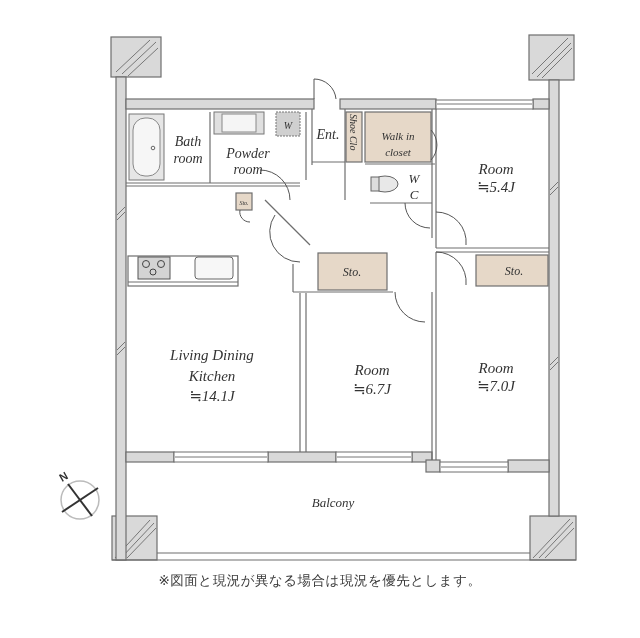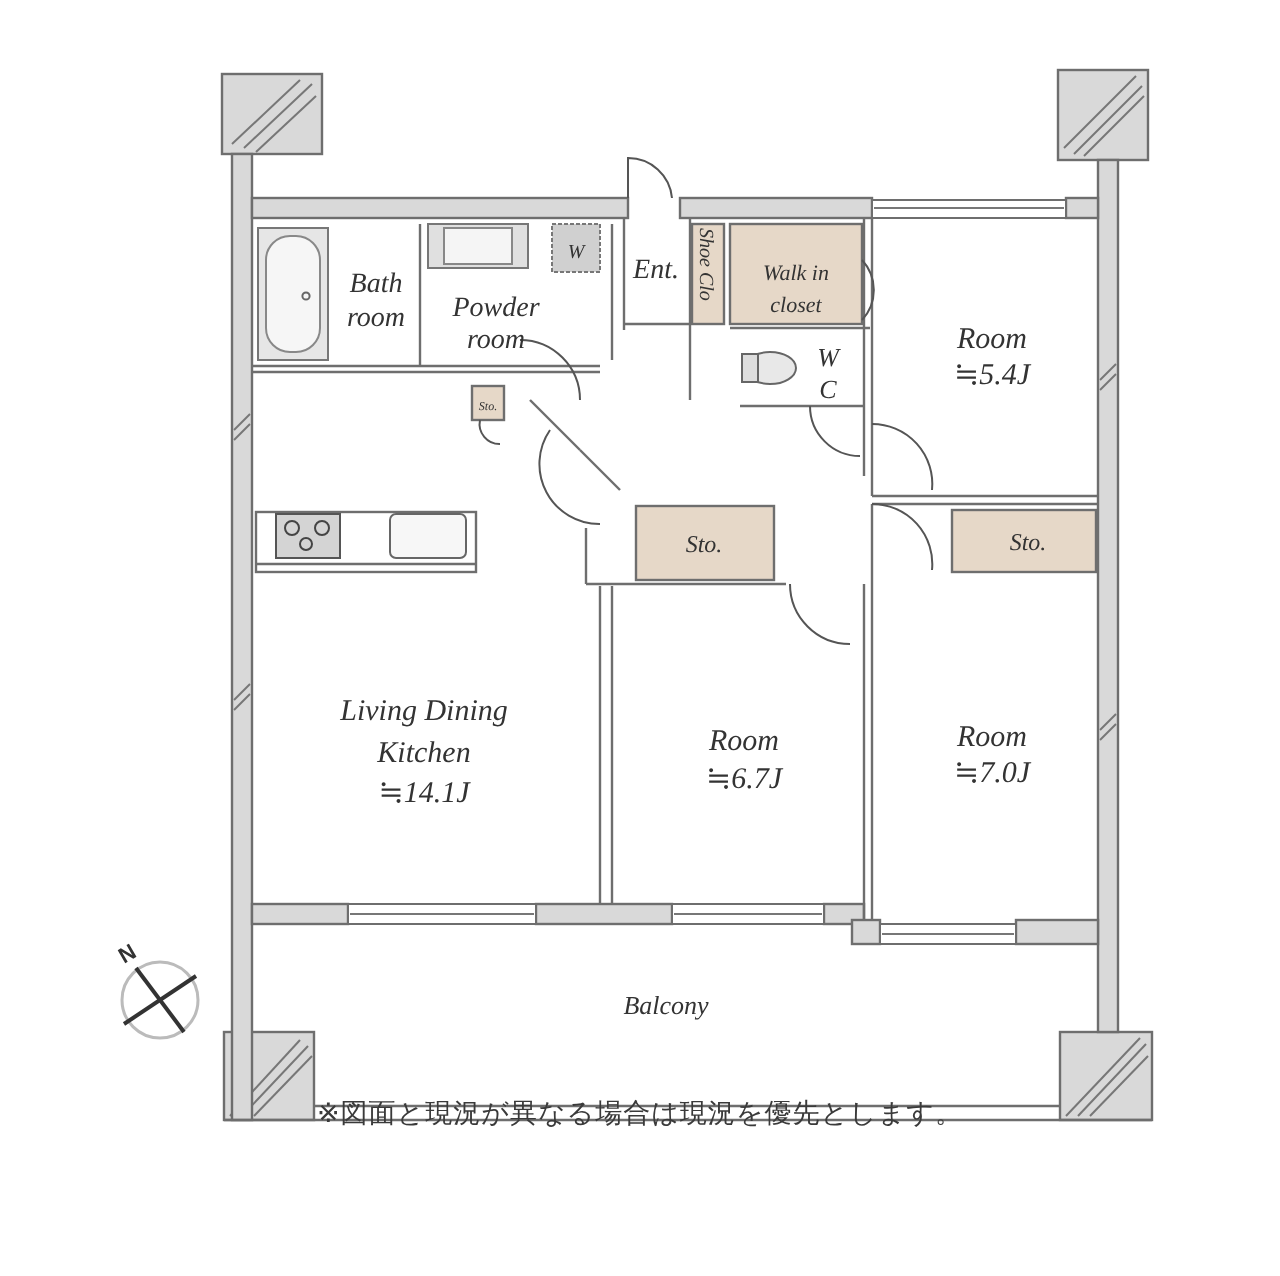--- a/index.html
+++ b/index.html
@@ -1,19 +1,19 @@
 <!DOCTYPE html>
 <html><head>
 <meta charset="utf-8">
 <style>
   html, body { margin: 0; padding: 0; background: #ffffff; }
   body { width: 640px; height: 638px; position: relative; overflow: hidden; }
   #plan { position: absolute; left: 0; top: 0; }
   .lbl { font-family: "Liberation Serif", "DejaVu Serif", serif; font-style: italic; fill: #333333; }
-  .note { position: absolute; left: 0; width: 640px; top: 548px; text-align: center;
+  .note { position: absolute; left: 0; width: 640px; top: 572px; text-align: center;
           font-family: "DejaVu Sans", sans-serif; font-size: 13.5px; color: #3a3a3a; letter-spacing: 0.5px; }
   .wall { fill: #d9d9d9; stroke: #6e6e6e; stroke-width: 1.2; }
   .line { fill: none; stroke: #6e6e6e; stroke-width: 1.2; }
   .thin { fill: none; stroke: #777; stroke-width: 1; }
   .sto  { fill: #e6d8c8; stroke: #6e6e6e; stroke-width: 1.2; }
   .door { fill: none; stroke: #555; stroke-width: 1; }
   .win  { fill: #ffffff; stroke: #6e6e6e; stroke-width: 1; }
 </style>
 </head>
 <body>

